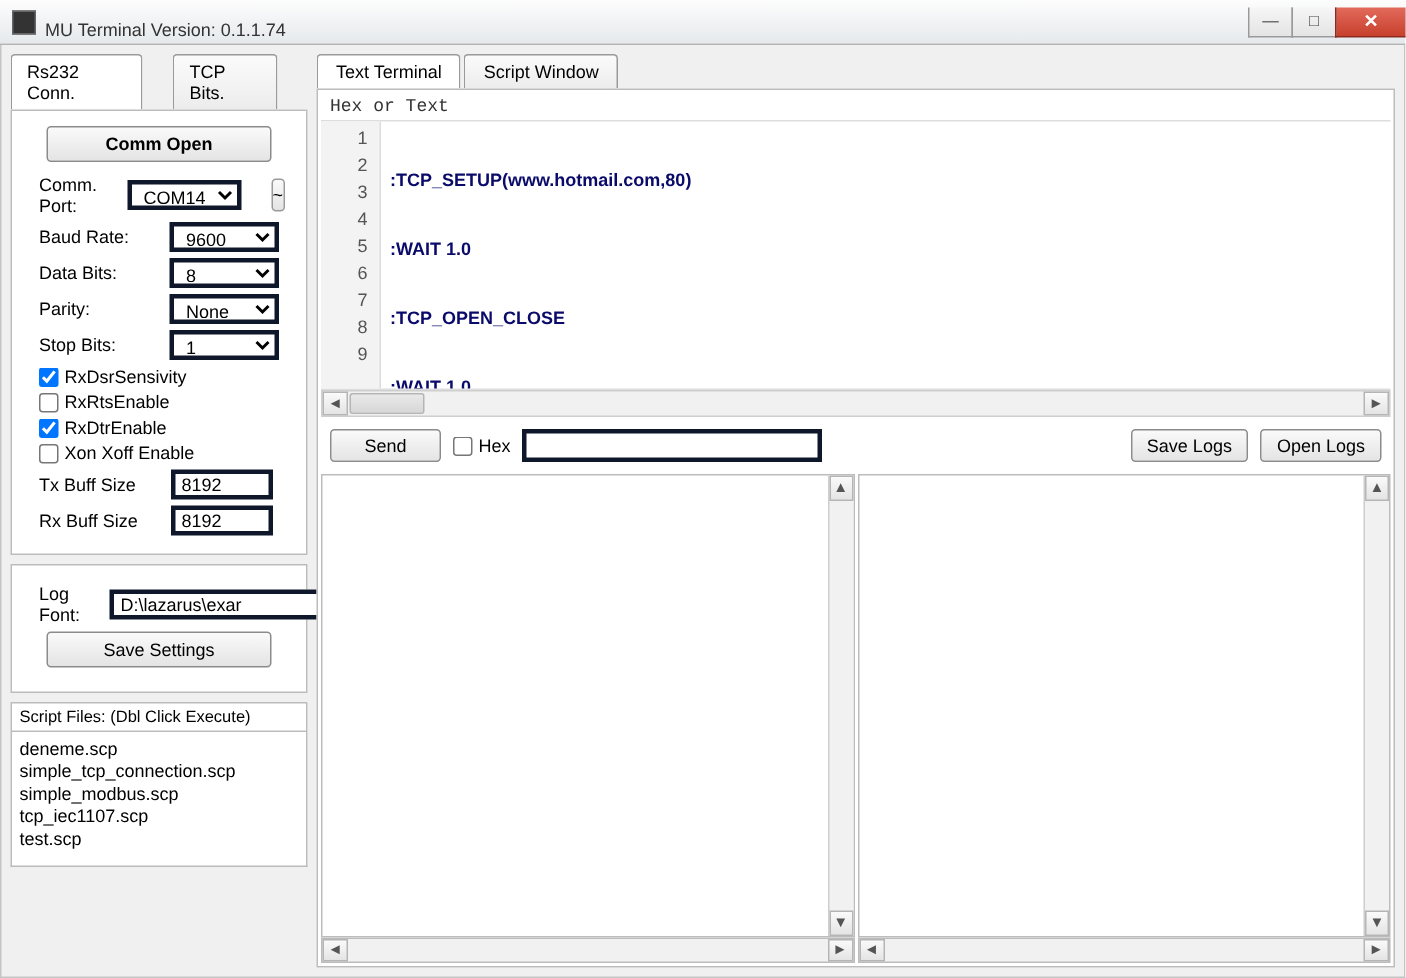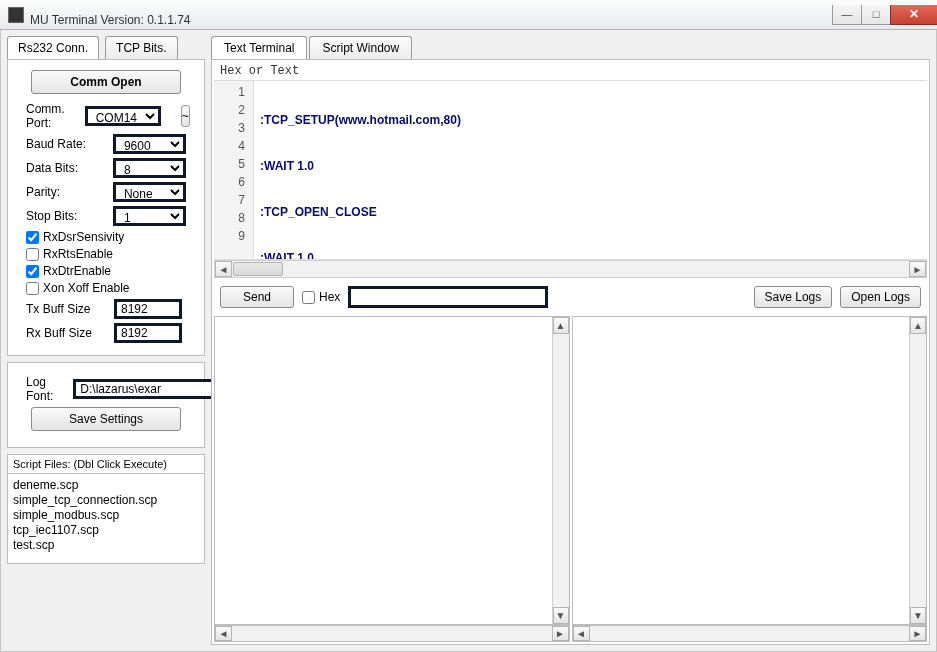--- a/index.html
+++ b/index.html
@@ -13,21 +13,21 @@
 .win-btn { width: 30px; height: 20px; border: 1px solid #9a9a9a; border-top: none; background: linear-gradient(#f6f6f6,#e4e4e4); margin-right: -1px; display:flex; align-items:center; justify-content:center; }
 .win-btn.close { width: 48px; background: linear-gradient(#e26a5b,#c8402d); border-color:#8a2b1f; }
 .win-btn.close .x { color:#fff; font-weight:bold; }
 .win-btn .g { font-family: Arial; font-size: 11px; color:#444; }
 
 .client { height: 622px; display:flex; padding: 6px 6px 6px 6px; gap:6px; background:#f0f0f0; border:1px solid #c5c5c5; border-top:none; }
 
 
 .leftpanel { width: 198px; display:flex; flex-direction:column; }
 .tabs { display:flex; }
-.tab { padding: 4px 10px; border: 1px solid #9a9a9a; border-bottom: none; background: linear-gradient(#fbfbfb,#ececec); margin-right:6px; border-radius: 3px 3px 0 0; }
+.tab { padding: 4px 10px; border: 1px solid #9a9a9a; border-bottom: none; background: linear-gradient(#fbfbfb,#ececec); margin-right:20px; border-radius: 3px 3px 0 0; }
 .tab.active { background:#fff; }
 .groupbox { border: 1px solid #bcbcbc; background:#fff; padding: 8px 18px; flex: 0 0 auto; }
 .leftpanel .groupbox:first-of-type { border-top-left-radius:0; }
 .btn { display:inline-block; padding:3px 10px; border:1px solid #8b8b8b; border-radius:3px; background:linear-gradient(#fafafa,#e4e4e4); cursor:pointer; }
 .btn-wide { display:block; width: 150px; margin: 2px auto 8px; text-align:center; font-weight:600; padding:4px 0; }
 .row { display:flex; align-items:center; margin: 4px 0; gap:20px; }
 .row label { width: 68px; }
 select, input[type=text] { border:3px solid #0f172a; padding:1px 4px; background:#fff; height:20px; }
 select { width: 74px; }
 select.wide { width: 84px; }

